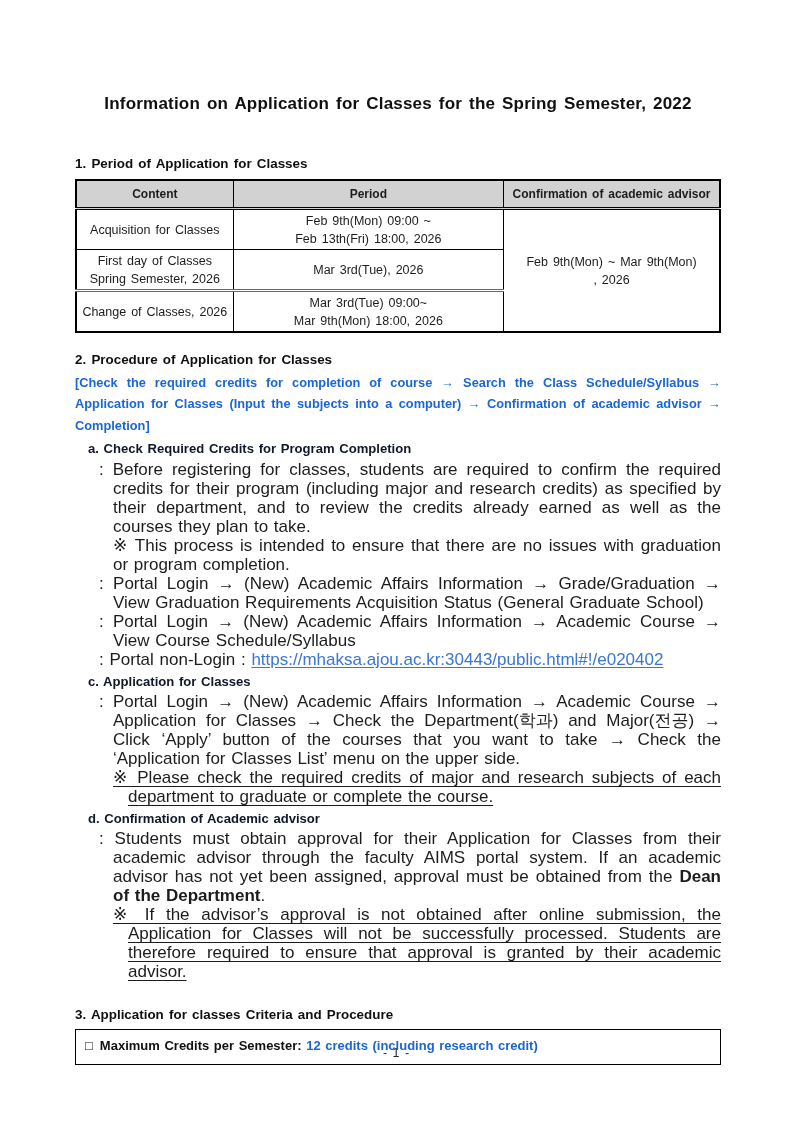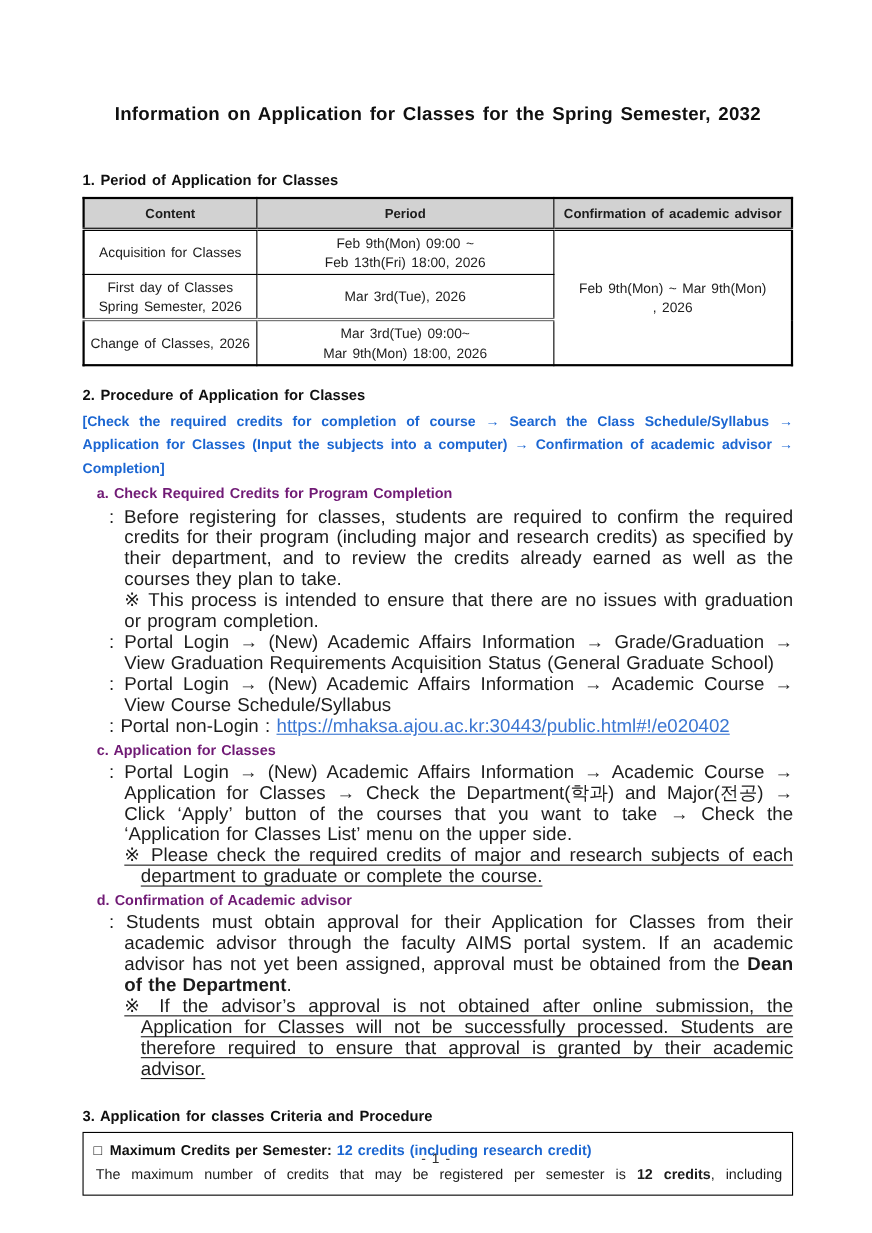--- a/index.html
+++ b/index.html
@@ -25,21 +25,21 @@
   table.period td{
     border:1px solid #000;font-size:12.5px;text-align:center;vertical-align:middle;
     height:37px;padding:1px 3px;line-height:18px;word-spacing:1.5px;
   }
   tr.row-dbl td{border-top:3px double #6a6a6a;}
 
   .flow{
     margin-top:5px;font-size:12.8px;font-weight:bold;color:#1b66d2;
     text-align:justify;line-height:21.4px;word-spacing:1px;
   }
-  .sub-heading{margin-top:2px;padding-left:13px;font-size:13.1px;font-weight:bold;color:#701a75;line-height:21.4px;word-spacing:1px;}
+  .sub-heading{margin-top:2px;padding-left:13px;font-size:13.1px;font-weight:bold;color:#0f172a;line-height:21.4px;word-spacing:1px;}
   .para{font-size:17px;line-height:19px;text-align:justify;word-spacing:1px;margin:0;}
   .p-colon{padding-left:38px;text-indent:-14px;}
   .p-note{padding-left:38px;}
   .p-note-hang{padding-left:53px;text-indent:-15px;}
   .u{ text-decoration:underline;text-underline-offset:3px;text-decoration-thickness:1px;}
   .b{font-weight:bold;}
   .link{color:#3a76d2;text-decoration:underline;text-underline-offset:2px;cursor:pointer;margin-top:11px;}
 
   .criteria-box{border:1.5px solid #000;margin-top:7px;padding:5px 9px 7px 9px;}
   .box-line1{font-size:13px;line-height:21.6px;font-weight:bold;color:#101010;word-spacing:1px;}
@@ -48,21 +48,21 @@
   .box-line2{font-size:13px;line-height:21.6px;text-align:justify;text-align-last:justify;word-spacing:1px;padding-left:2px;}
 
   .footer{position:absolute;top:1046px;left:0;width:100%;text-align:center;font-size:12.5px;color:#2a2a2a;letter-spacing:1px;}
 </style>
 </head>
 <body>
 
 <div class="page">
   <div class="content">
 
-    <div class="doc-title">Information on Application for Classes for the Spring Semester, 2032</div>
+    <div class="doc-title">Information on Application for Classes for the Spring Semester, 2022</div>
 
     <div class="sec-heading s1-heading">1. Period of Application for Classes</div>
 
     <table class="period">
       <colgroup>
         <col style="width:24.4%">
         <col style="width:42.0%">
         <col style="width:33.6%">
       </colgroup>
       <thead>
@@ -124,19 +124,18 @@
     <div class="para p-note-hang u">※ Please check the required credits of major and research subjects of each department to graduate or complete the course.</div>
 
     <div class="sub-heading">d. Confirmation of Academic advisor</div>
     <div class="para p-colon"><span>: Students must obtain approval for their Application for Classes from their academic advisor through the faculty AIMS portal system. If an academic advisor has not yet been assigned, approval must be obtained from the </span><span class="b">Dean of the Department</span><span>.</span></div>
     <div class="para p-note-hang u">※ If the advisor’s approval is not obtained after online submission, the Application for Classes will not be successfully processed. Students are therefore required to ensure that approval is granted by their academic advisor.</div>
 
     <div class="sec-heading s3-heading">3. Application for classes Criteria and Procedure</div>
 
     <div class="criteria-box">
       <div class="box-line1"><span class="chk">□</span><span>Maximum Credits per Semester</span><span>: </span><span class="blue-val">12 credits (including research credit)</span></div>
-      <div class="box-line2"><span>The maximum number of credits that may be registered per semester is </span><span class="b">12 credits</span><span>, including</span></div>
     </div>
 
   </div>
 
   <div class="footer">- 1 -</div>
 </div>
 
 </body></html>

